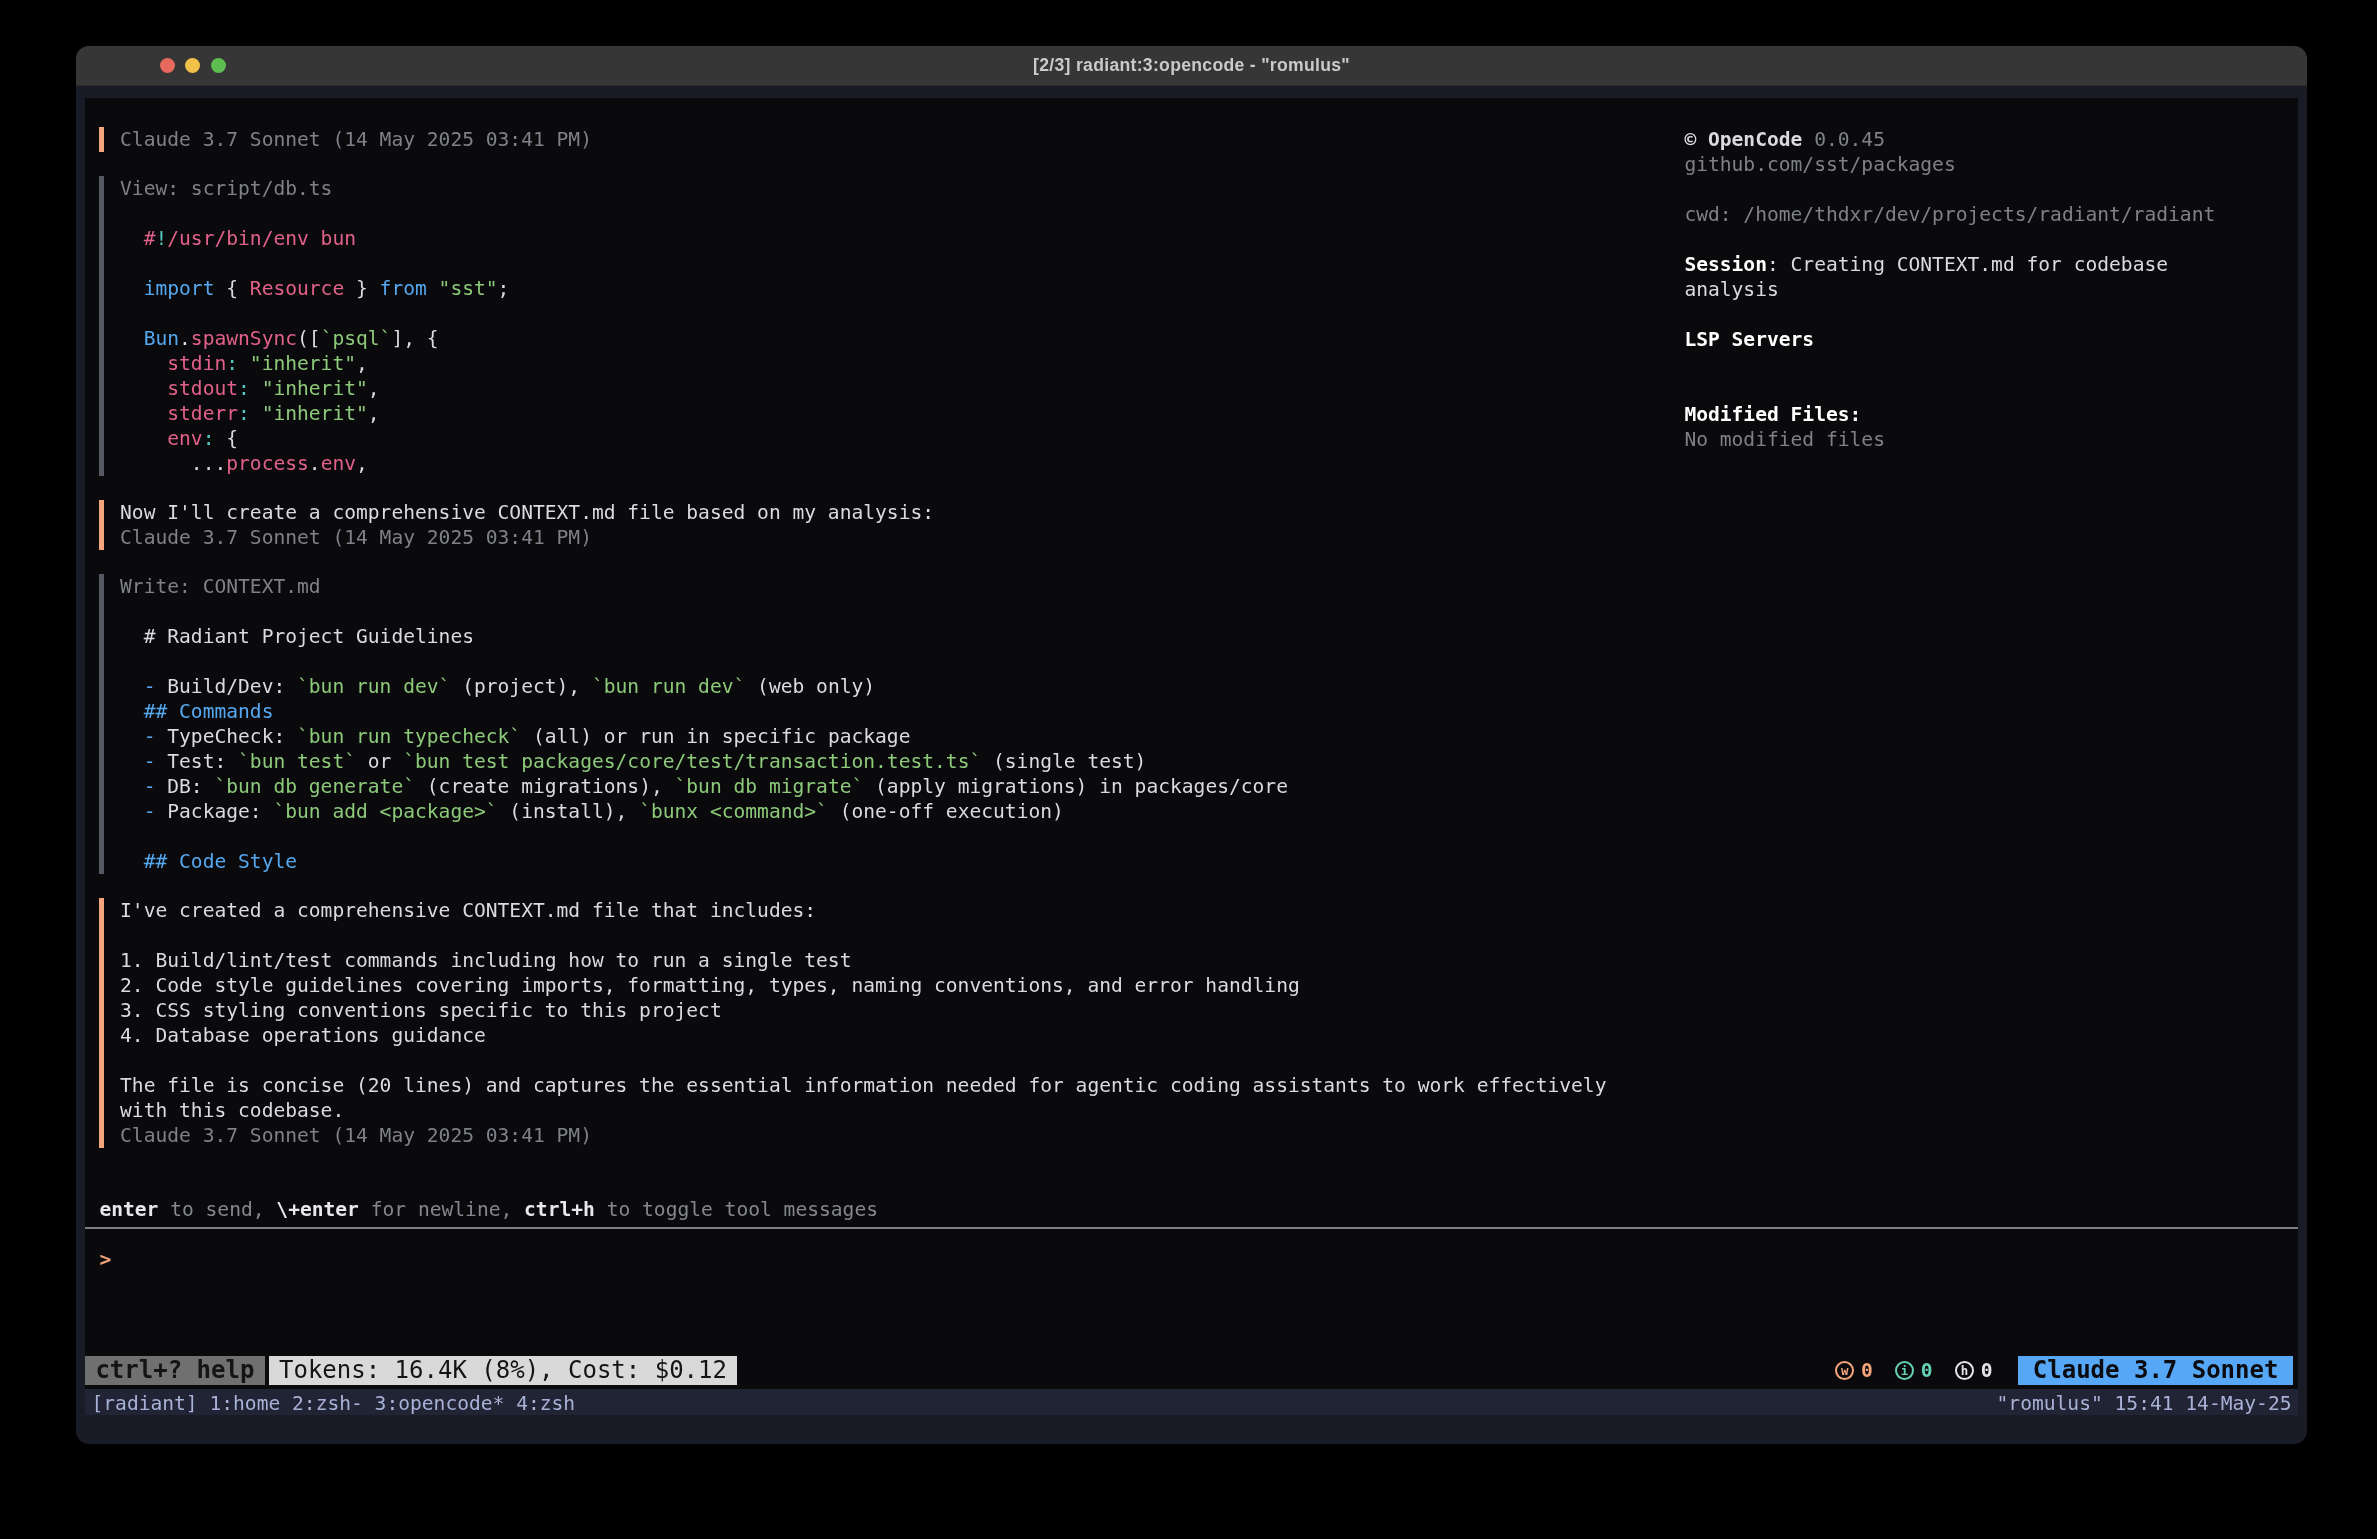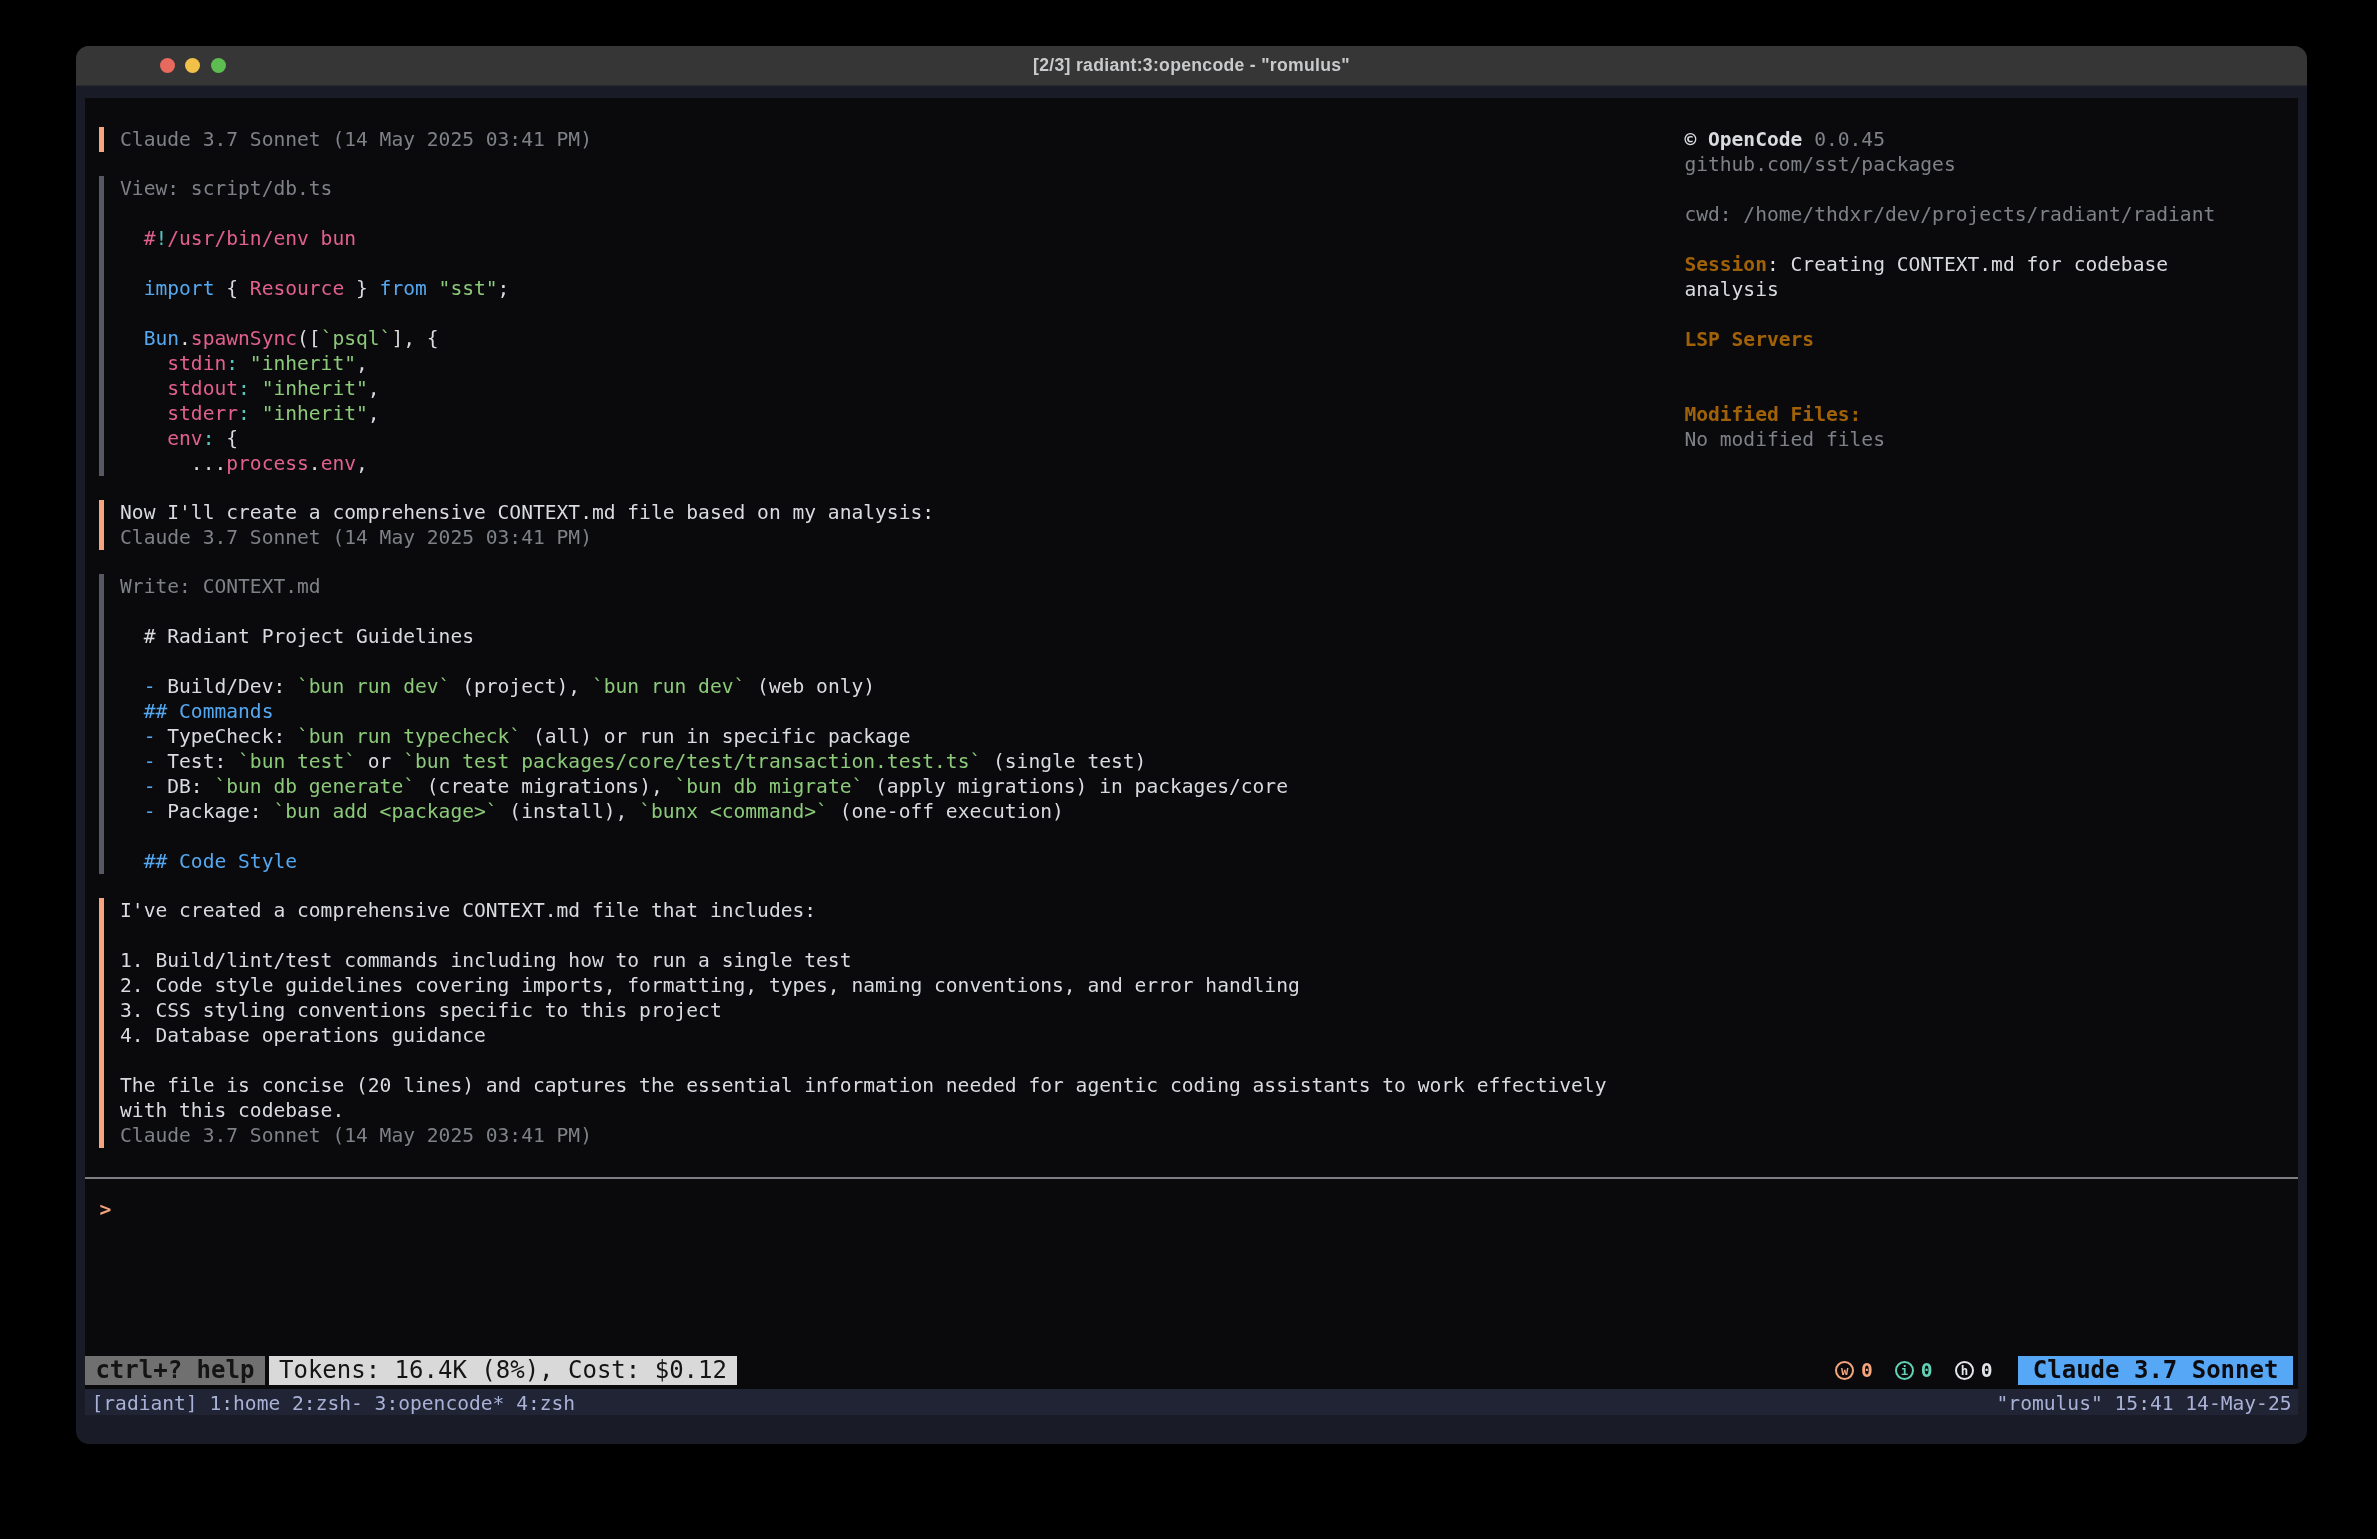--- a/index.html
+++ b/index.html
@@ -44,21 +44,21 @@
   .block.b-orange{border-left-color:#f4a57c;}
   .block.b-gray{border-left-color:#565963;}
   .line{white-space:pre;height:25px;}
   
   .c-fg{color:#d9dbdf;}
   .c-dim{color:#7e8187;}
   .c-blue{color:#55a8f0;}
   .c-pink{color:#e2608c;}
   .c-green{color:#8cca7a;}
   .c-teal{color:#55c5c0;}
-  .c-orange{color:#a16207;}
+  .c-orange{color:#ffffff;}
   .bold{font-weight:bold;}
   
   .sb-line{white-space:pre;height:25px;}
   .sb-gap{height:25px;}
   
   .hint-row{margin-top:25px;white-space:pre;height:25px;flex:0 0 auto;}
   .hint-strong{color:#e6e8ec;font-weight:bold;}
   .hint-dim{color:#84878d;}
   .divider{height:2.6px;background:#7d7f84;margin-top:4.6px;flex:0 0 auto;}
   .prompt-row{margin-top:17.6px;height:25px;flex:0 0 auto;}
@@ -170,20 +170,21 @@
         <div class="sb-line c-fg">analysis</div>
         <div class="sb-gap"></div>
         <div class="sb-line c-orange bold">LSP Servers</div>
         <div class="sb-gap"></div>
         <div class="sb-gap"></div>
         <div class="sb-line c-orange bold">Modified Files:</div>
         <div class="sb-line c-dim">No modified files</div>
       </div>
     </div>
 
+    <div class="hint-row inner-pad"><span class="hint-strong">enter</span><span class="hint-dim"> to send, </span><span class="hint-strong">\+enter</span><span class="hint-dim"> for newline, </span><span class="hint-strong">ctrl+h</span><span class="hint-dim"> to toggle tool messages</span></div>
 
     <div class="divider"></div>
 
     <div class="prompt-row inner-pad"><span class="prompt-char">&gt;</span></div>
 
     <div class="statusbar">
       <div class="sb-chip chip-help">ctrl+? help</div>
       <div class="sb-chip chip-tokens">Tokens: 16.4K (8%), Cost: $0.12</div>
       <div class="sb-spacer"></div>
       <div class="badge-group bg-orange">

